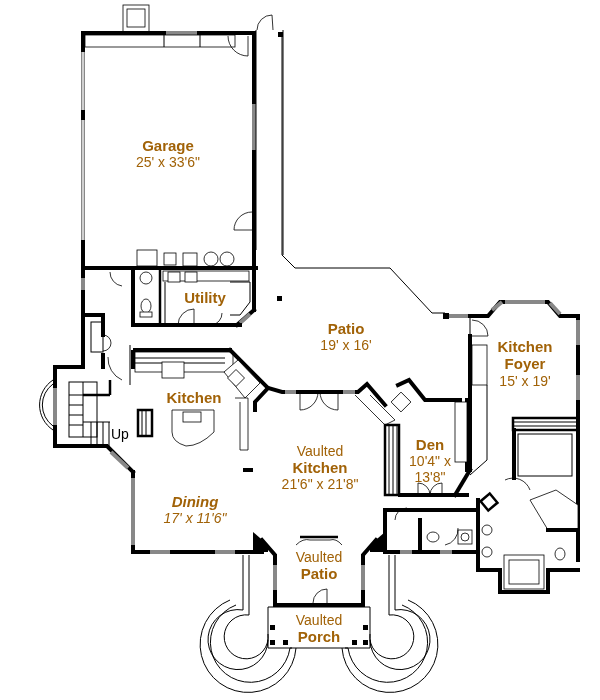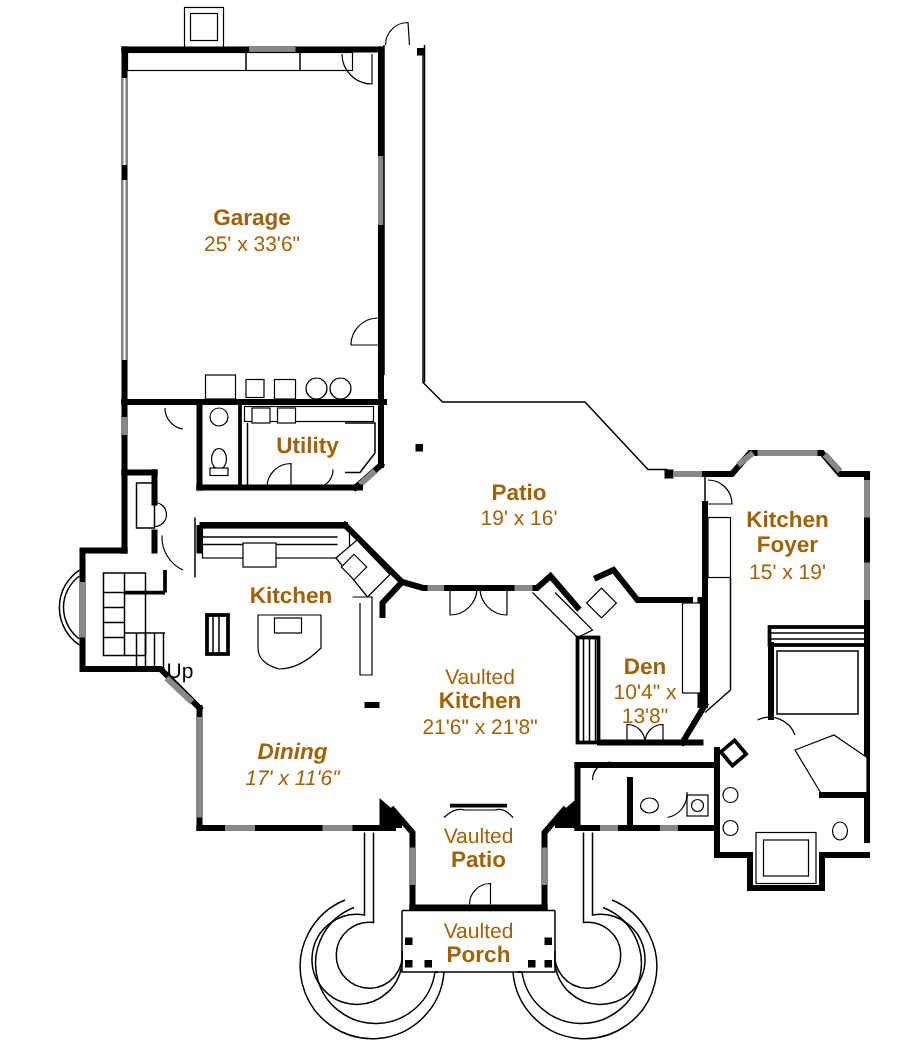--- a/index.html
+++ b/index.html
@@ -308,13 +308,13 @@
 <div class="lbl" style="left:319px; top:549px;">
   <span class="sub">Vaulted</span>
   <span class="name">Patio</span>
 </div>
 
 <div class="lbl" style="left:319px; top:612px;">
   <span class="sub">Vaulted</span>
   <span class="name">Porch</span>
 </div>
 
-<div class="small-lbl" style="left:111px; top:439px;">Up</div>
+<div class="small-lbl" style="left:111px; top:426px;">Up</div>
 
 </body></html>

